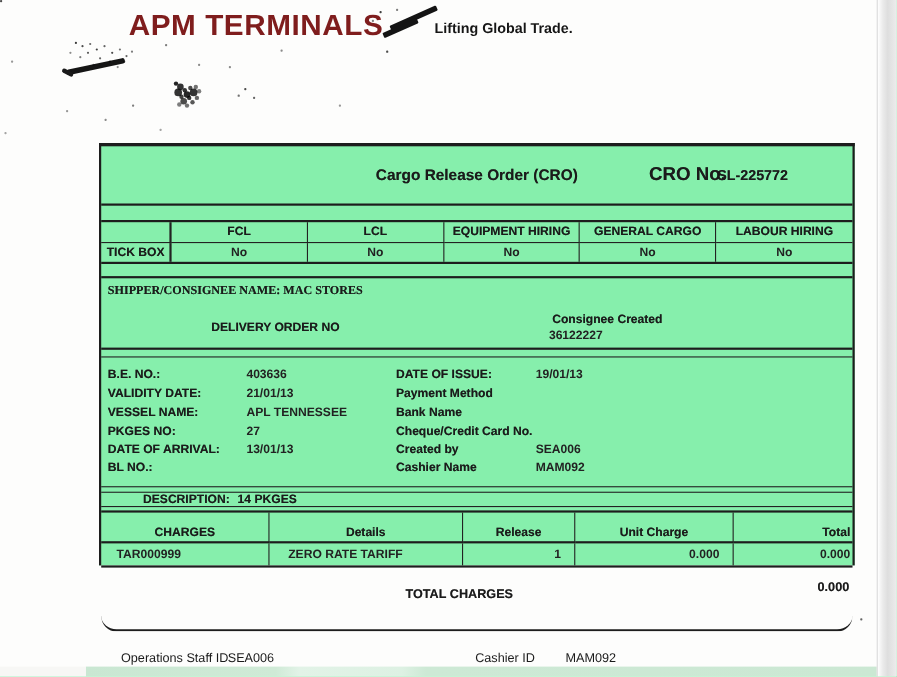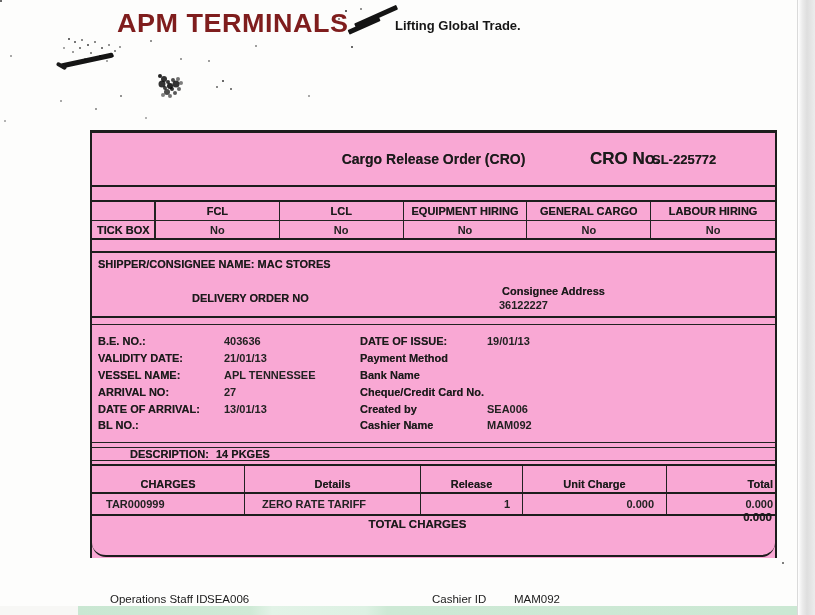--- a/index.html
+++ b/index.html
@@ -49,40 +49,40 @@
   
   .right-strip{position:absolute;left:797px;top:0;width:18px;height:615px;
     background:linear-gradient(to right,#ffffff 0%,#ebebeb 25%,#dedede 50%,#eeeeee 100%);
     border-left:1px solid #dadada;z-index:5;}
   .bottom-strip{position:absolute;left:78px;top:606px;width:719px;height:9px;z-index:4;
     background:linear-gradient(to right,#c9e7d2 0%,#cfead6 24%,#e2f3e7 27%,#ddf1e3 40%,#cde9d5 43%,#cbe8d3 100%);}
   .bottom-left{position:absolute;left:0;top:606px;width:78px;height:9px;background:#f7f7f5;z-index:4;}
 
   
   .form{
-    position:absolute;left:90px;top:130px;width:687px;height:428px;box-sizing:border-box;
+    position:absolute;left:90px;top:130px;width:687px;height:384px;box-sizing:border-box;
     border-left:2px solid #1d1d1d;border-right:2px solid #1d1d1d;border-top:3px solid #1d1d1d;
-    background:#f9a8d4;font-size:11px;
+    background:#86efac;font-size:11px;
   }
   .sec{position:absolute;left:0;right:0;box-sizing:border-box;}
 
   .sec-title{top:0;height:54px;border-bottom:2px solid #1d1d1d;}
   .cro-title{position:absolute;left:0;right:0;top:50%;transform:translateY(-50%);text-align:center;font-size:14px;}
   .cro-no-label{position:absolute;left:498px;top:50%;transform:translateY(-50%);font-size:17px;}
   .cro-no-value{position:absolute;left:560px;top:50%;transform:translateY(-50%);font-size:13px;}
 
   .sec-tick{top:67px;height:40px;border-top:2px solid #1d1d1d;border-bottom:2px solid #1d1d1d;
     display:grid;grid-template-columns:64px repeat(5,1fr);grid-template-rows:19px 1fr;}
   .tick-cell{border-right:1.5px solid #222;display:flex;align-items:center;justify-content:center;font-size:11px;}
   .tick-cell.last{border-right:none;}
   .tick-head{border-bottom:1.5px solid #222;}
   .tick-label-cell{justify-content:flex-start;padding-left:5px;border-right:2px solid #222;}
 
   .sec-shipper{top:118px;height:67px;border-top:2px solid #1d1d1d;border-bottom:2px solid #1d1d1d;}
-  .shipper-line{position:absolute;left:6px;top:5px;white-space:nowrap;}
+  .shipper-line{position:absolute;left:6px;top:5px;white-space:nowrap;font-family:Liberation Serif, serif;}
   .delivery-order{position:absolute;left:100px;top:39px;}
   .consignee-label{position:absolute;left:410px;top:32px;}
   .consignee-value{position:absolute;left:407px;top:46px;}
 
   .sec-details{top:191px;height:119px;border-top:1.5px solid #222;border-bottom:1.5px solid #222;}
   .det-col{position:absolute;top:8px;}
   .det-left{left:6px;width:260px;}
   .det-right{left:268px;width:412px;}
   .det-row{display:flex;height:16.8px;align-items:center;}
   .det-left .det-label{width:126px;flex:none;}
@@ -99,21 +99,21 @@
     padding-bottom:2px;box-sizing:border-box;font-size:11px;}
   .ch-cell.last{border-right:none;}
   .ch-head{border-bottom:2px solid #1d1d1d;}
   .ch-head.right{justify-content:flex-end;padding-right:2px;}
   .ch-data{align-items:center;padding-bottom:0;}
   .ch-data.left{justify-content:flex-start;padding-left:14px;}
   .ch-data.left2{justify-content:flex-start;padding-left:17px;}
   .ch-data.right{justify-content:flex-end;padding-right:12px;}
   .ch-data.flush{justify-content:flex-end;padding-right:2px;}
 
-  .sec-total{top:365px;height:59px;border-bottom:2px solid #1d1d1d;border-radius:14px;}
+  .sec-total{top:382px;height:59px;border-bottom:2px solid #1d1d1d;border-radius:14px;}
   .total-label{position:absolute;left:0;right:32px;top:20px;text-align:center;font-size:11.5px;}
   .total-value{position:absolute;right:3px;top:13px;font-size:11.5px;}
 
   .sec-footer{top:444px;height:32px;}
   .foot-item{position:absolute;top:16px;font-size:11.5px;white-space:nowrap;text-align:right;}
   .ops-label{left:18px;}
   .ops-value{left:115px;}
   .cashier-label{left:340px;}
   .cashier-value{left:422px;}
 </style>
@@ -157,40 +157,40 @@
       <div class="tick-cell scan-r">No</div>
       <div class="tick-cell scan-r last">No</div>
     </div>
 
     <div class="sec sec-shipper">
       <div class="shipper-line">
         <span class="scan-b">SHIPPER/CONSIGNEE NAME:</span>
         <span class="scan-b">MAC STORES</span>
       </div>
       <div class="delivery-order scan-b">DELIVERY ORDER NO</div>
-      <div class="consignee-label scan-b">Consignee Address</div>
+      <div class="consignee-label scan-b">Consignee Created</div>
       <div class="consignee-value scan-r">36122227</div>
     </div>
 
     <div class="sec sec-details">
       <div class="det-col det-left">
         <div class="det-row">
           <span class="det-label scan-b">B.E. NO.:</span>
           <span class="det-value scan-r">403636</span>
         </div>
         <div class="det-row">
           <span class="det-label scan-b">VALIDITY DATE:</span>
           <span class="det-value scan-r">21/01/13</span>
         </div>
         <div class="det-row">
           <span class="det-label scan-b">VESSEL NAME:</span>
           <span class="det-value scan-r">APL TENNESSEE</span>
         </div>
         <div class="det-row">
-          <span class="det-label scan-b">ARRIVAL NO:</span>
+          <span class="det-label scan-b">PKGES NO:</span>
           <span class="det-value scan-r">27</span>
         </div>
         <div class="det-row">
           <span class="det-label scan-b">DATE OF ARRIVAL:</span>
           <span class="det-value scan-r">13/01/13</span>
         </div>
         <div class="det-row">
           <span class="det-label scan-b">BL NO.:</span>
           <span class="det-value scan-r"></span>
         </div>

